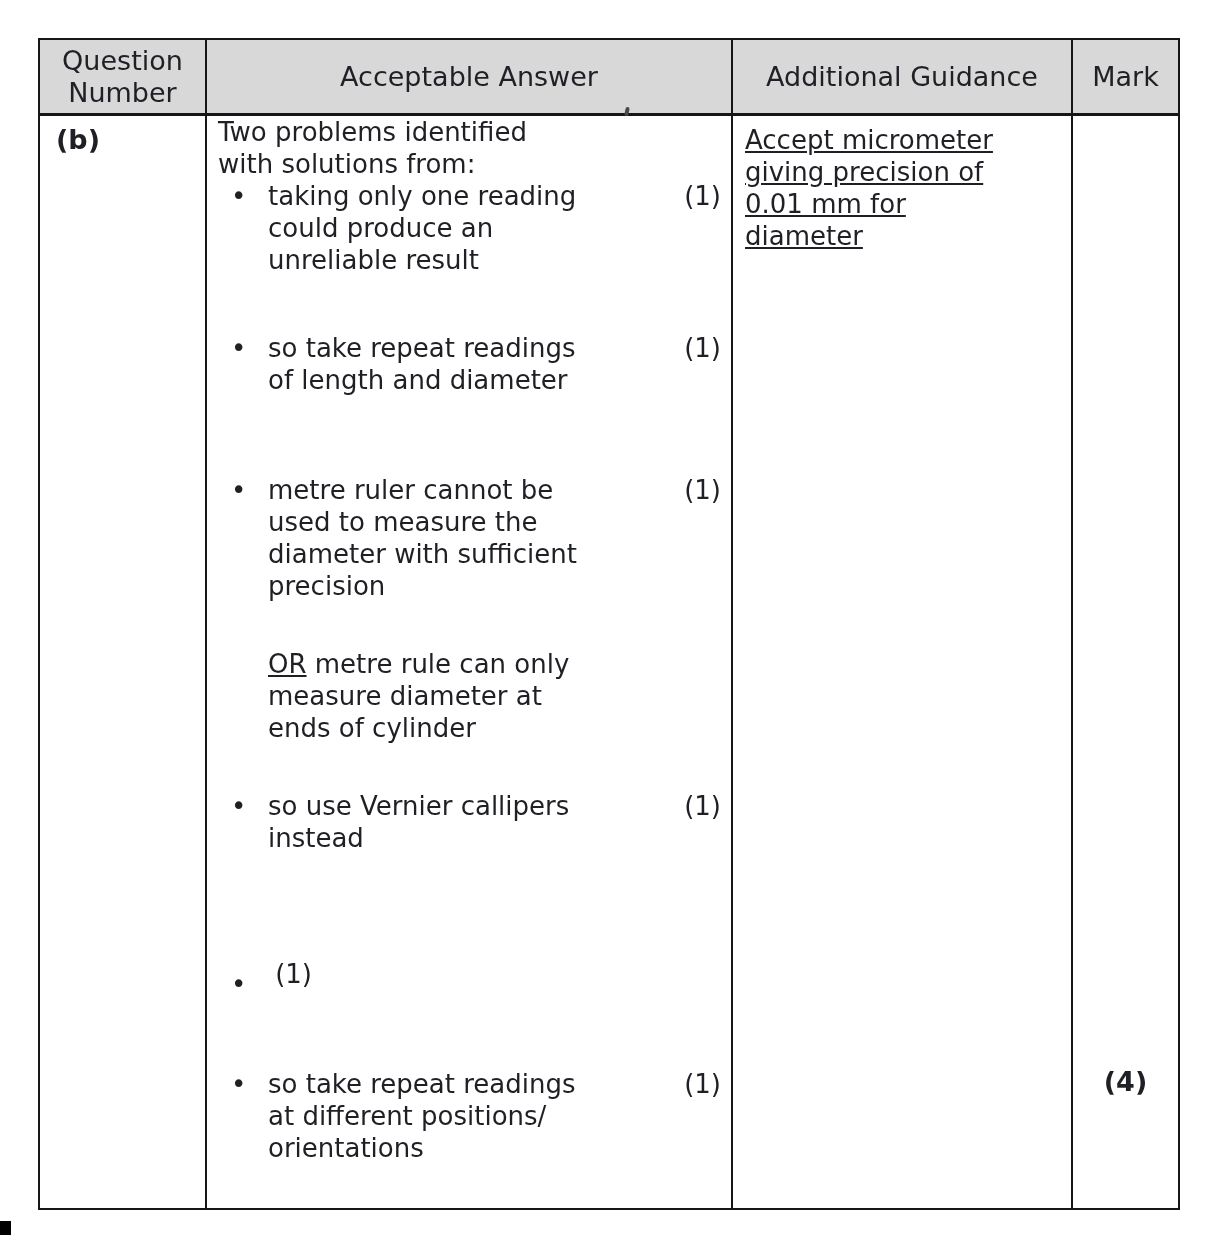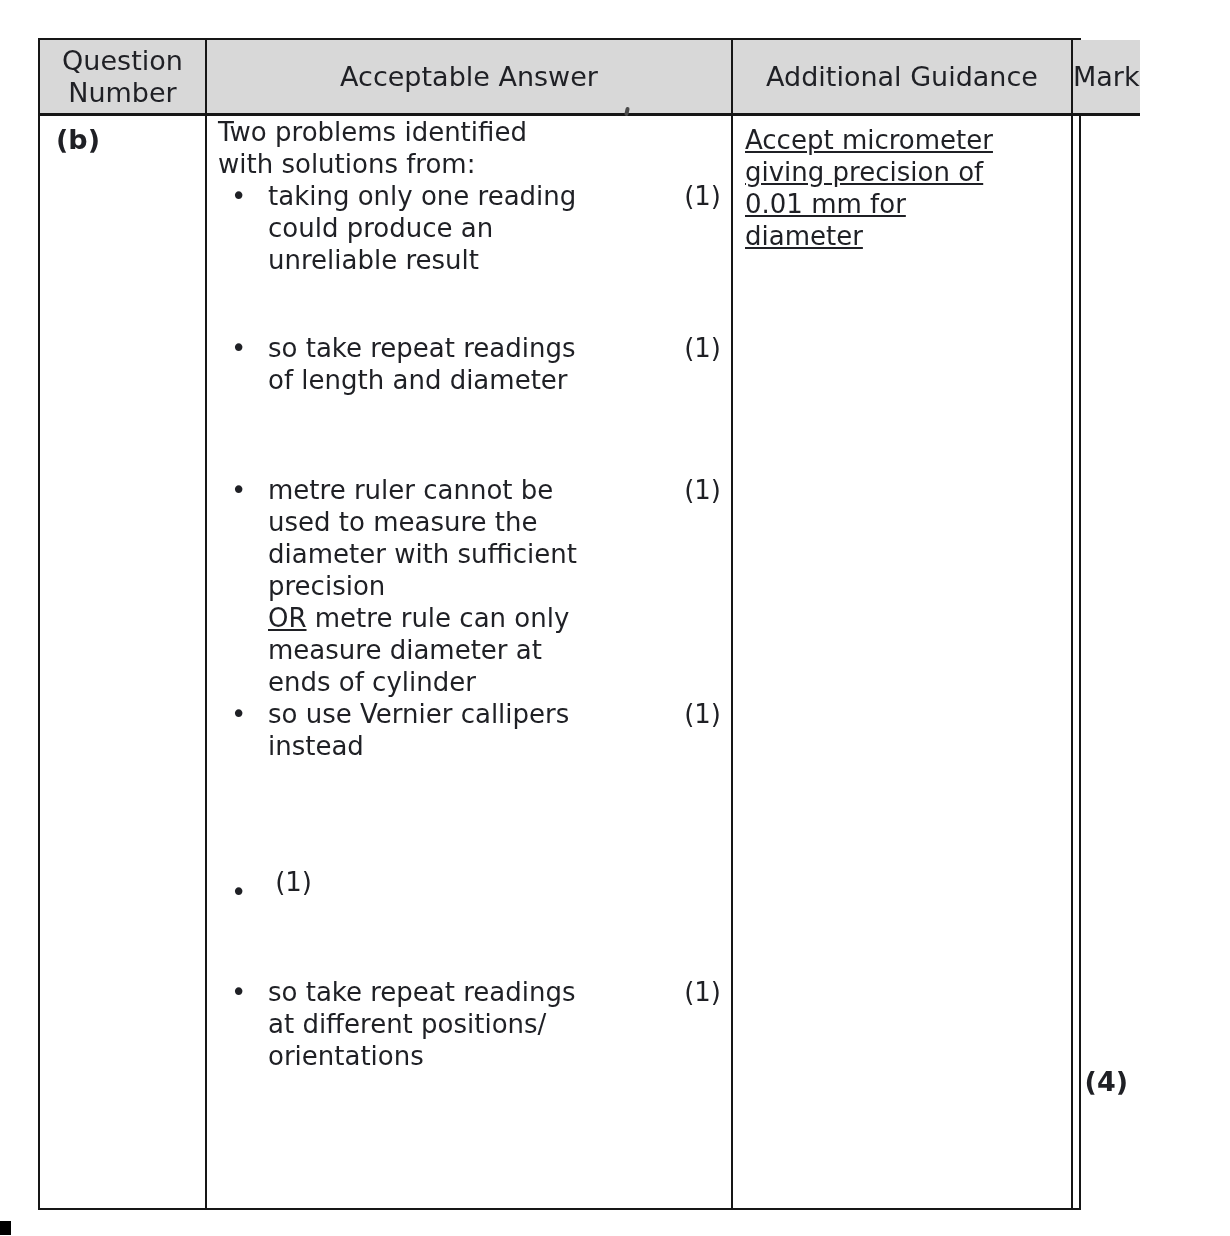--- a/index.html
+++ b/index.html
@@ -10,21 +10,21 @@
     height: 1236px;
     background: #ffffff;
     font-family: "DejaVu Sans", "Liberation Sans", sans-serif;
     color: #1f2025;
     overflow: hidden;
   }
   .markscheme-table {
     position: absolute;
     left: 38px;
     top: 38px;
-    width: 1043px;
+    width: 1142px;
     height: 1172px;
     border: 2px solid #161616;
     display: grid;
     grid-template-columns: 167px 526px 340px 1fr;
     grid-template-rows: 76px 1fr;
     background: #ffffff;
   }
   .hcell {
     background: #d8d8d8;
     border-right: 2px solid #161616;
@@ -62,21 +62,21 @@
     flex: 0 0 46px;
     text-align: right;
     padding-right: 2px;
     line-height: 32px;
   }
   .point-mark.raised { margin-top: -10px; }
   .intro-block { margin-bottom: 0px; }
   .or-block { padding-left: 50px; }
   .mt-56 { margin-top: 56px; }
   .mt-78 { margin-top: 78px; }
-  .mt-46 { }
+  .mt-46 { margin-top: 46px; }
   .mt-114 { margin-top: 114px; }
   .mt-68 { margin-top: 68px; }
   .underlined { text-decoration: underline; }
   .total-mark {
     position: absolute;
     top: 950px;
     left: 0;
     right: 0;
     text-align: center;
     font-weight: bold;

